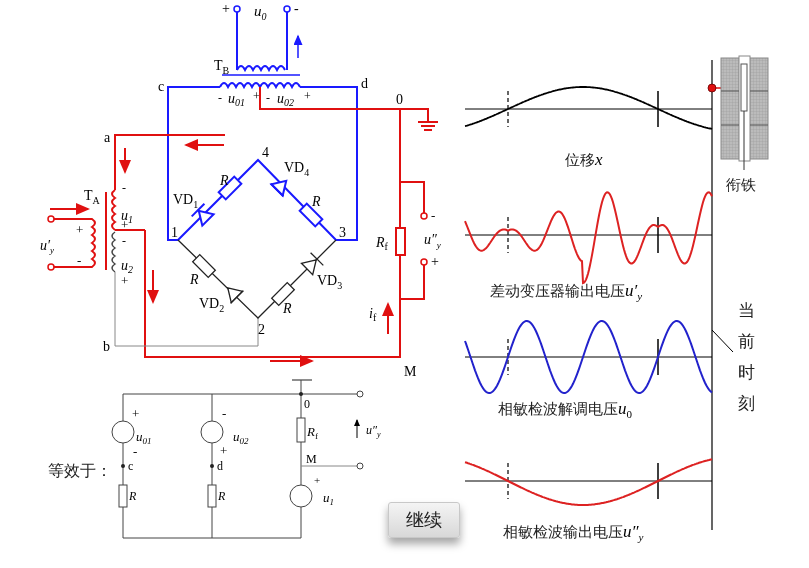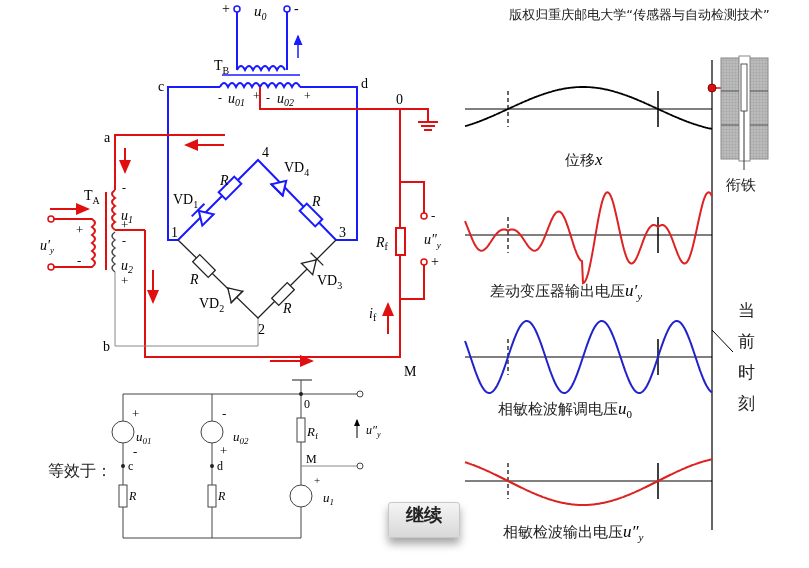--- a/index.html
+++ b/index.html
@@ -4,27 +4,26 @@
 <style>
   html, body { margin:0; padding:0; background:#ffffff; }
   body { width:809px; height:568px; position:relative; overflow:hidden; font-family:"DejaVu Sans", sans-serif; }
   #stage { position:absolute; left:0; top:0; width:809px; height:568px; }
   .lbl { font-family:"Liberation Serif", serif; fill:#000; }
   .ital { font-style:italic; }
   .cn { font-family:"DejaVu Sans", sans-serif; fill:#222; }
   .title { position:absolute; left:470px; top:6px; width:339px; text-align:center; font-size:13px; line-height:17px; color:#222; font-family:"DejaVu Sans", sans-serif; }
   .continue-btn { position:absolute; left:388px; top:502px; width:70px; height:34px; border:1px solid #c8c8c8; border-radius:3px;
     background:linear-gradient(#f4f4f4, #d8d8d8); box-shadow:0 6px 8px rgba(0,0,0,0.35); font-size:18px; color:#222;
-    display:flex; justify-content:center; cursor:pointer; font-family:"DejaVu Sans", sans-serif;font-weight:bold; }
+    display:flex; align-items:center; justify-content:center; cursor:pointer; font-family:"DejaVu Sans", sans-serif; }
 </style>
 </head>
 <body>
 
 <div class="title">
-  <div>版权归重庆邮电大学“传感器与自动检测技术”</div>
 </div>
 
 <svg id="stage" width="809" height="568" viewBox="0 0 809 568" xmlns="http://www.w3.org/2000/svg">
   <defs>
     <marker id="arrRed" markerWidth="8" markerHeight="8" refX="6" refY="3" orient="auto">
         <path d="M0,0 L7,3 L0,6 Z" fill="#e01010"></path>
       </marker>
     <marker id="arrBlue" markerWidth="8" markerHeight="8" refX="6" refY="3" orient="auto">
         <path d="M0,0 L7,3 L0,6 Z" fill="#1a1aff"></path>
       </marker>

